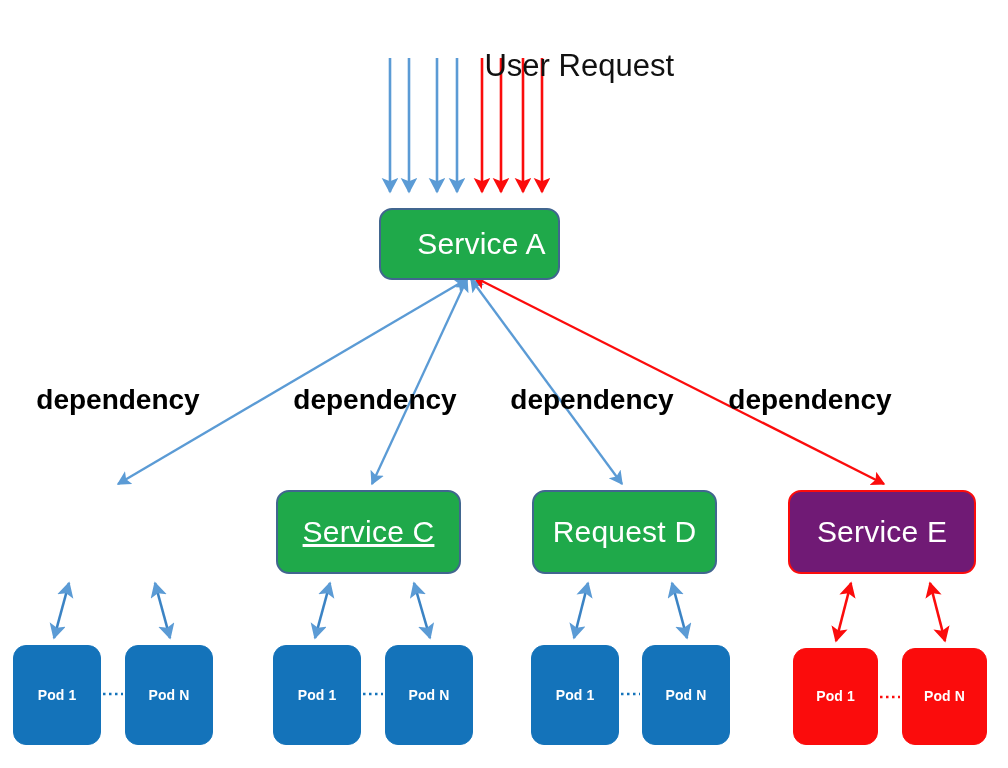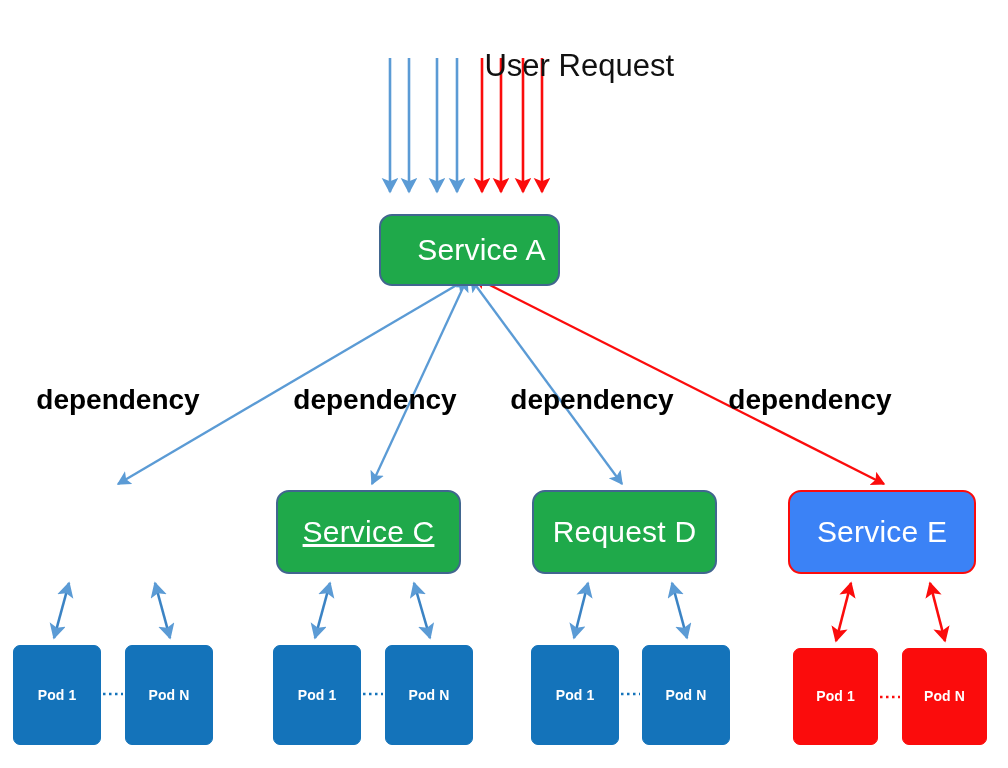--- a/index.html
+++ b/index.html
@@ -65,25 +65,25 @@
     border-radius: 13px;
     font-size: 30px;
     font-weight: 400;
     letter-spacing: 0.2px;
   }
   .service.green {
     background: #1fa94a;
     border: 2px solid #41668f;
   }
   .service.red {
-    background: #3b82f6;
+    background: #701a75;
     border: 2px solid #fb0c0c;
   }
   .pod {
-    border-radius: 7px;
+    border-radius: 13px;
     font-size: 14px;
     font-weight: 700;
     letter-spacing: 0.1px;
   }
   .pod.blue {
     background: #1473ba;
     border: 1px solid #1473ba;
   }
   .pod.red {
     background: #fb0c0c;
@@ -169,21 +169,21 @@
     </g>
   </svg>
 
   <div class="title" id="user-request">User Request</div>
 
   <div class="dep-label" style="left:18px;width:200px;">dependency</div>
   <div class="dep-label" style="left:275px;width:200px;">dependency</div>
   <div class="dep-label" style="left:492px;width:200px;">dependency</div>
   <div class="dep-label" style="left:710px;width:200px;">dependency</div>
 
-  <div class="node service green" style="left:379px;top:214px;width:181px;height:72px;padding-left:24px;">
+  <div class="node service green" style="left:379px;top:208px;width:181px;height:72px;padding-left:24px;">
     <span>Service A</span>
   </div>
 
 
   <div class="node service green" style="left:276px;top:490px;width:185px;height:84px;text-decoration:underline;">
     <span>Service C</span>
   </div>
 
   <div class="node service green" style="left:532px;top:490px;width:185px;height:84px;">
     <span>Request D</span>

